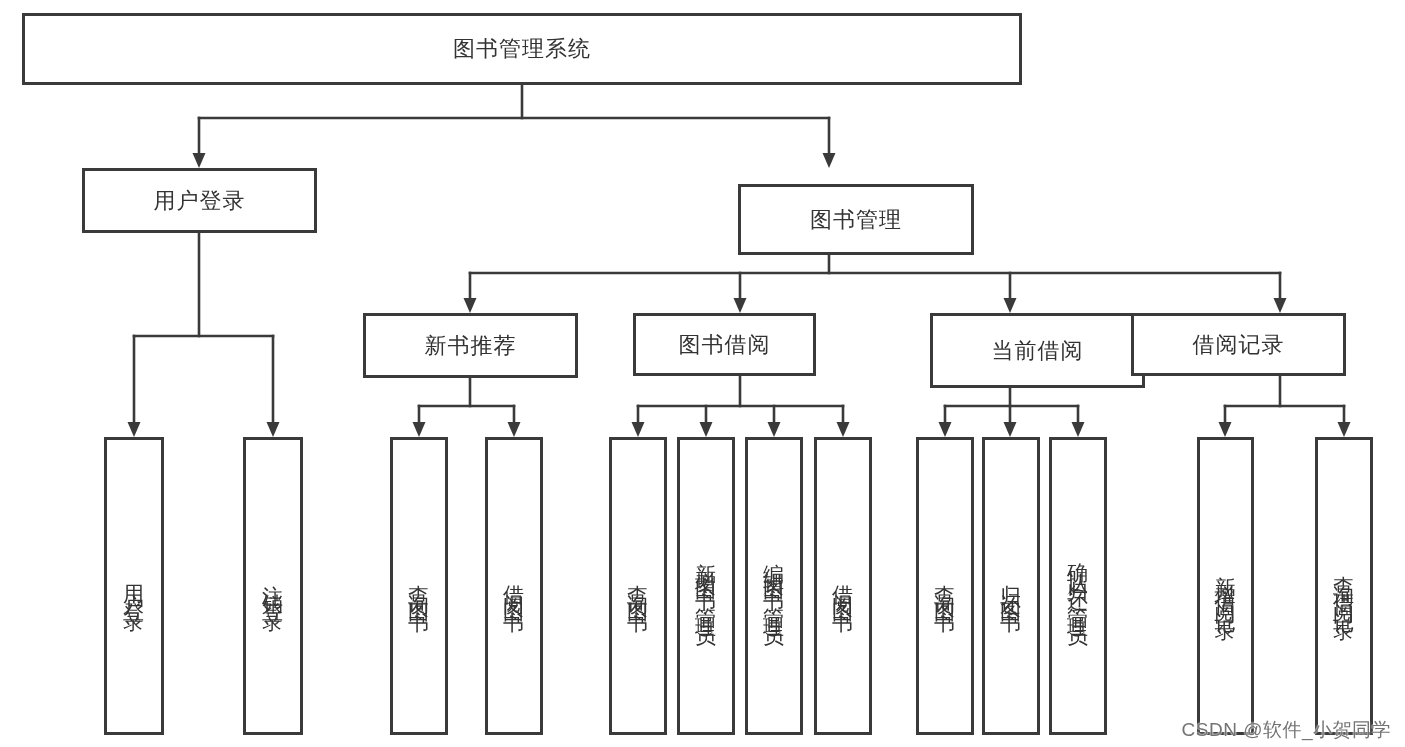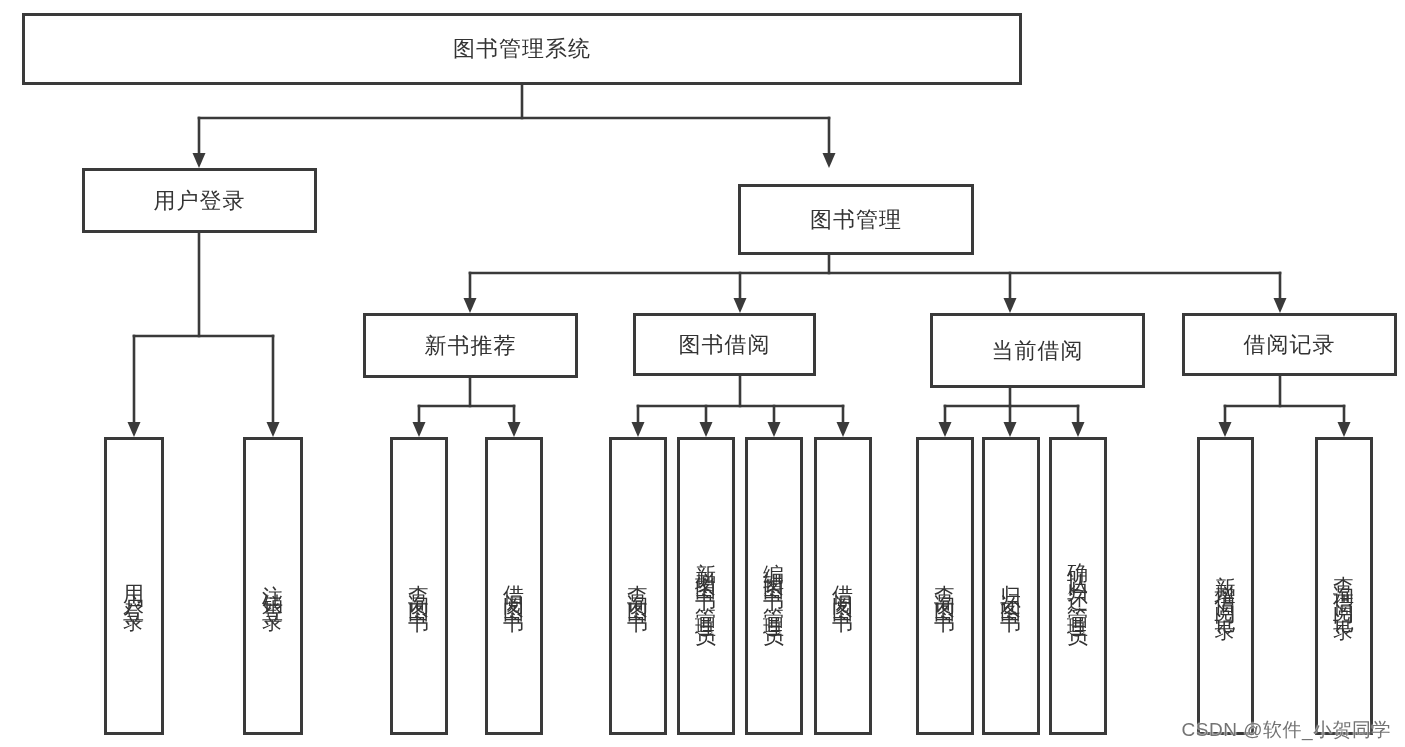--- a/index.html
+++ b/index.html
@@ -124,21 +124,21 @@
 
   <div class="box hbox" style="left:363px; top:313px; width:215px; height:65px;">
     <span class="lbl">新书推荐</span>
   </div>
   <div class="box hbox" style="left:633px; top:313px; width:183px; height:63px;">
     <span class="lbl">图书借阅</span>
   </div>
   <div class="box hbox" style="left:930px; top:313px; width:215px; height:75px;">
     <span class="lbl">当前借阅</span>
   </div>
-  <div class="box hbox" style="left:1182px; top:313px; width:215px; height:63px;">
+  <div class="box hbox" style="left:1131px; top:313px; width:215px; height:63px;">
     <span class="lbl">借阅记录</span>
   </div>
 
   <div class="box vbox" style="left:104px; top:437px; width:60px; height:298px;">
     <span class="lbl">用户登录</span>
   </div>
   <div class="box vbox" style="left:243px; top:437px; width:60px; height:298px;">
     <span class="lbl">注销登录</span>
   </div>
   <div class="box vbox" style="left:390px; top:437px; width:58px; height:298px;">

